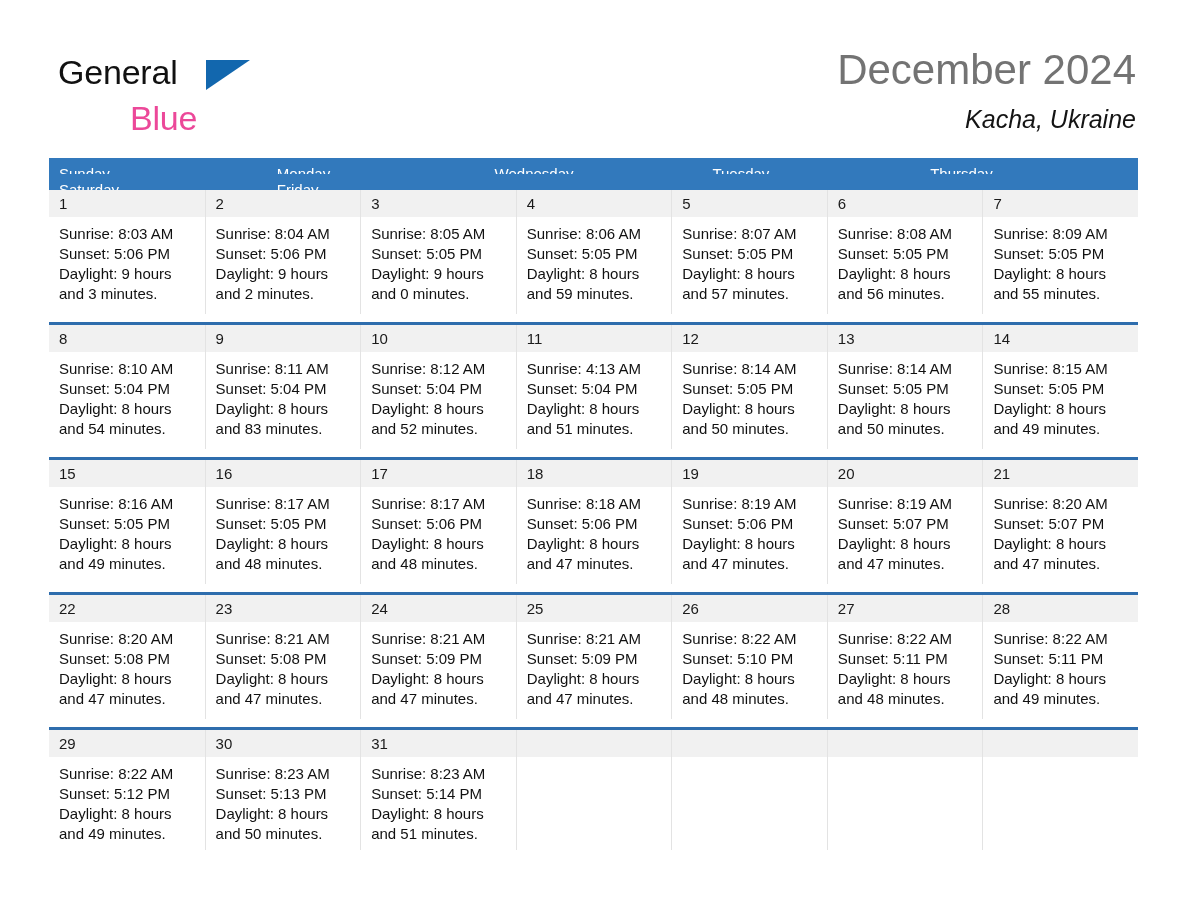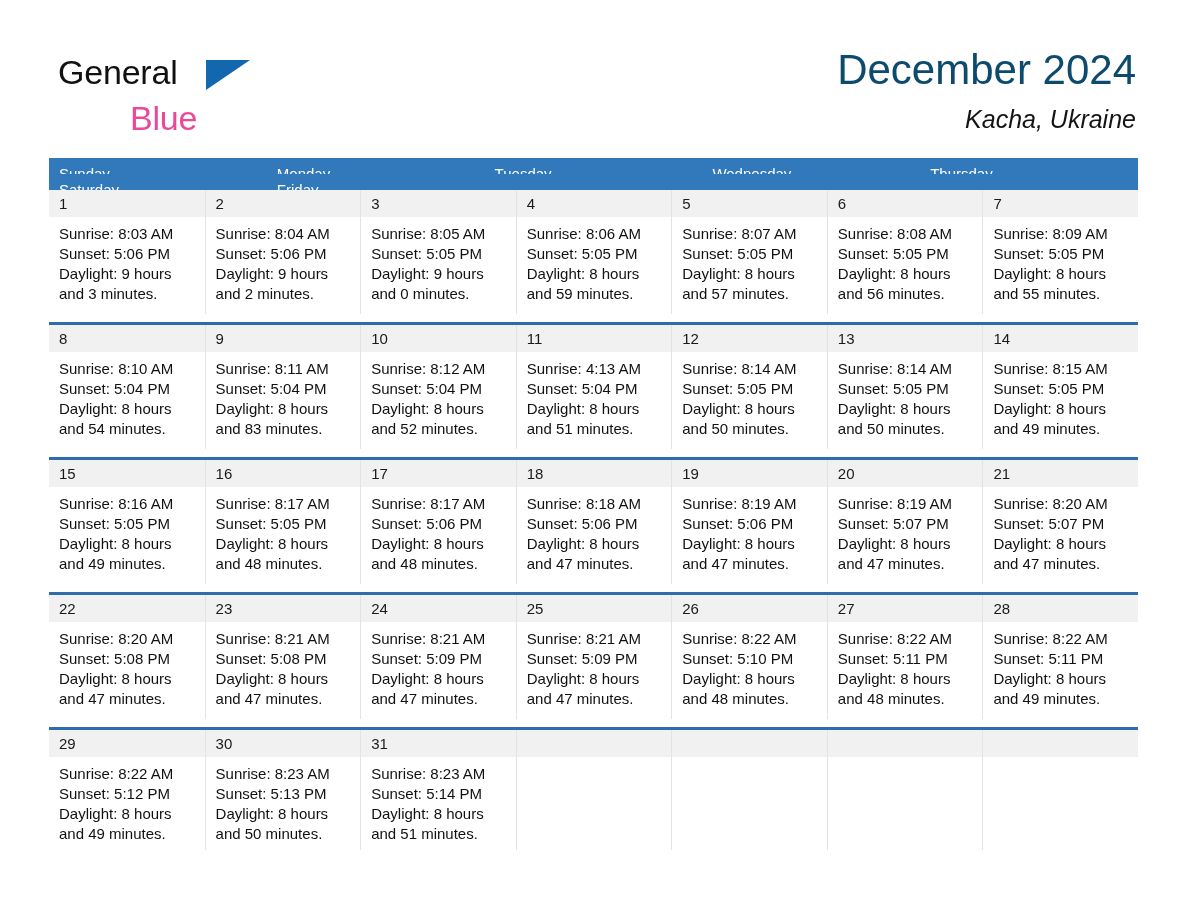--- a/index.html
+++ b/index.html
@@ -72,21 +72,21 @@
 
   .title-block {
     position: absolute;
     right: 52px;
     top: 44px;
     text-align: right;
   }
   .cal-title {
     font-size: 42px;
     font-weight: normal;
-    color: #0c4a6e;
+    color: #737373;
     line-height: 52px;
     white-space: nowrap;
   }
   .cal-subtitle {
     font-size: 25px;
     font-weight: normal;
     color: #141414;
     line-height: 34px;
     margin-top: 6px;
     white-space: nowrap;
@@ -182,22 +182,22 @@
       <div class="cal-subtitle">Kacha, Ukraine</div>
     </div>
 
   </div>
 
   <div class="calendar">
 
     <div class="weekdays">
       <div class="weekday">Sunday</div>
       <div class="weekday">Monday</div>
+      <div class="weekday">Wednesday</div>
       <div class="weekday">Tuesday</div>
-      <div class="weekday">Wednesday</div>
       <div class="weekday">Thursday</div>
       <div class="weekday">Saturday</div>
       <div class="weekday">Friday</div>
     </div>
 
     <div id="weeks-container">
         <div class="week">
           <div class="week-inner">
             <div class="daycell">
               <div class="daynum-band">

